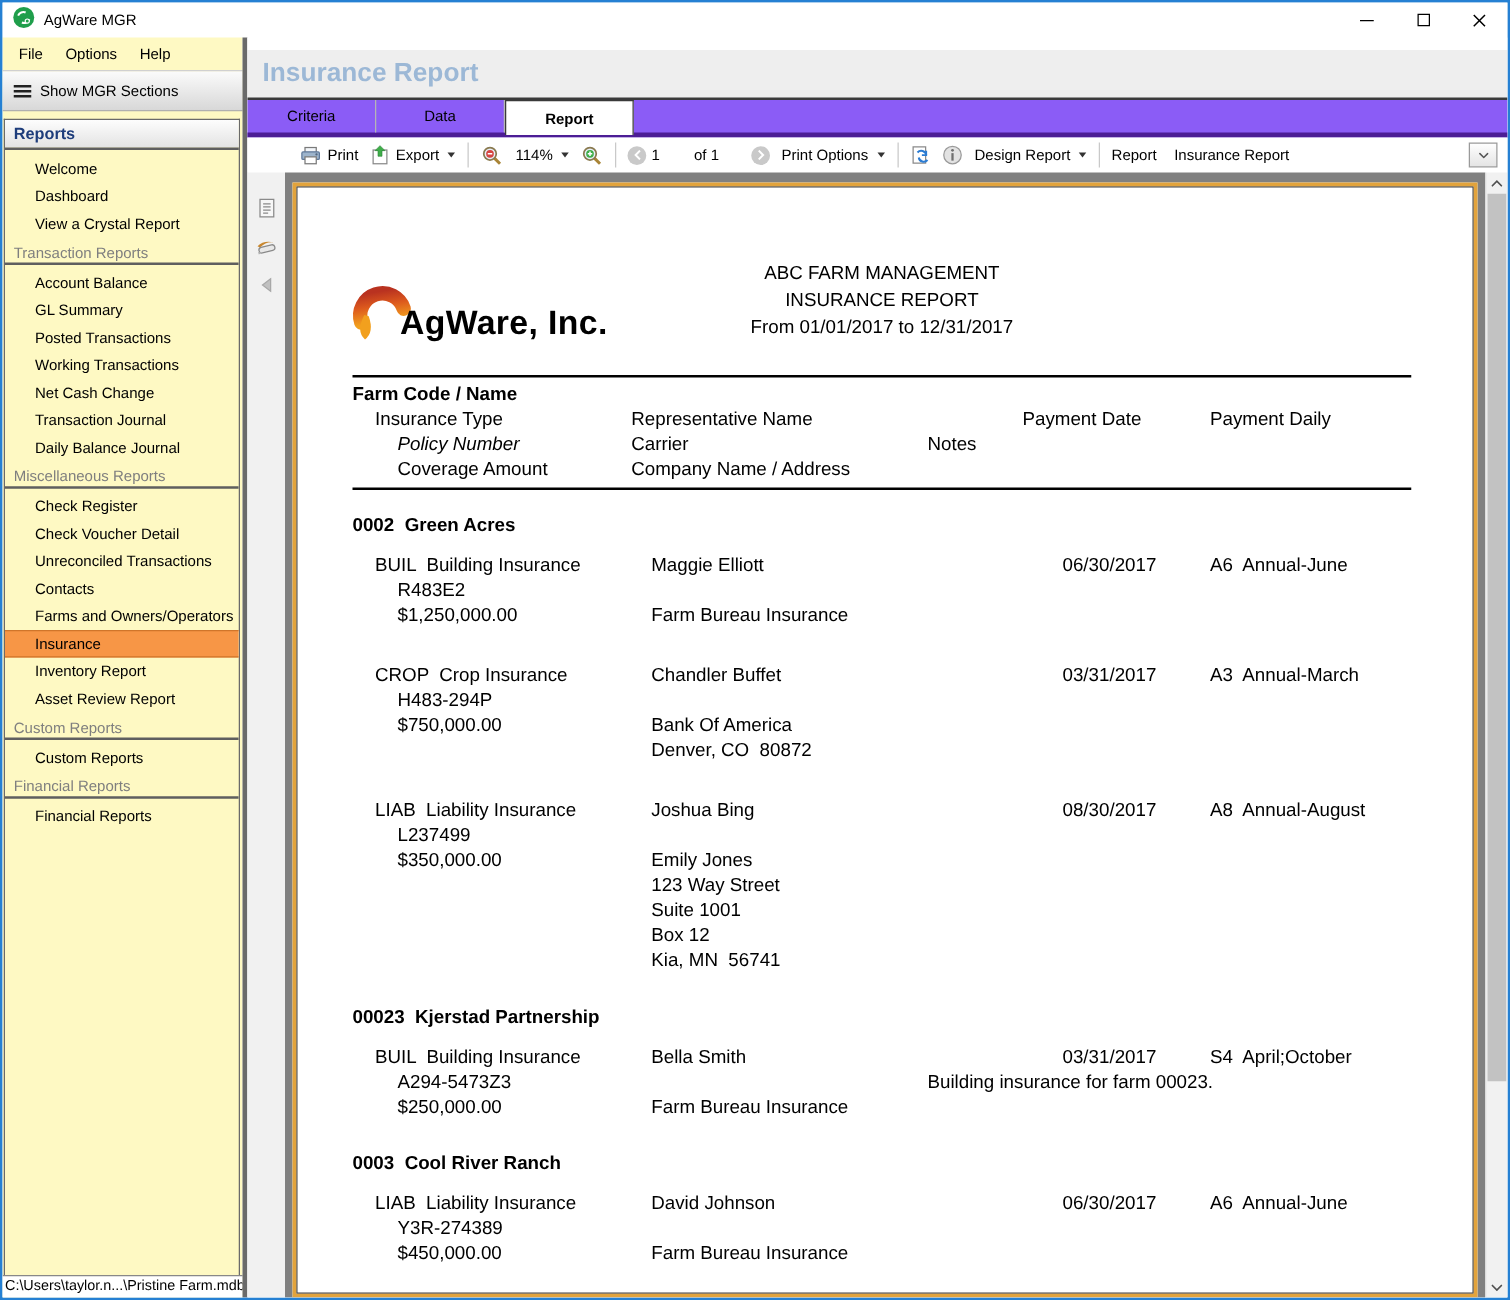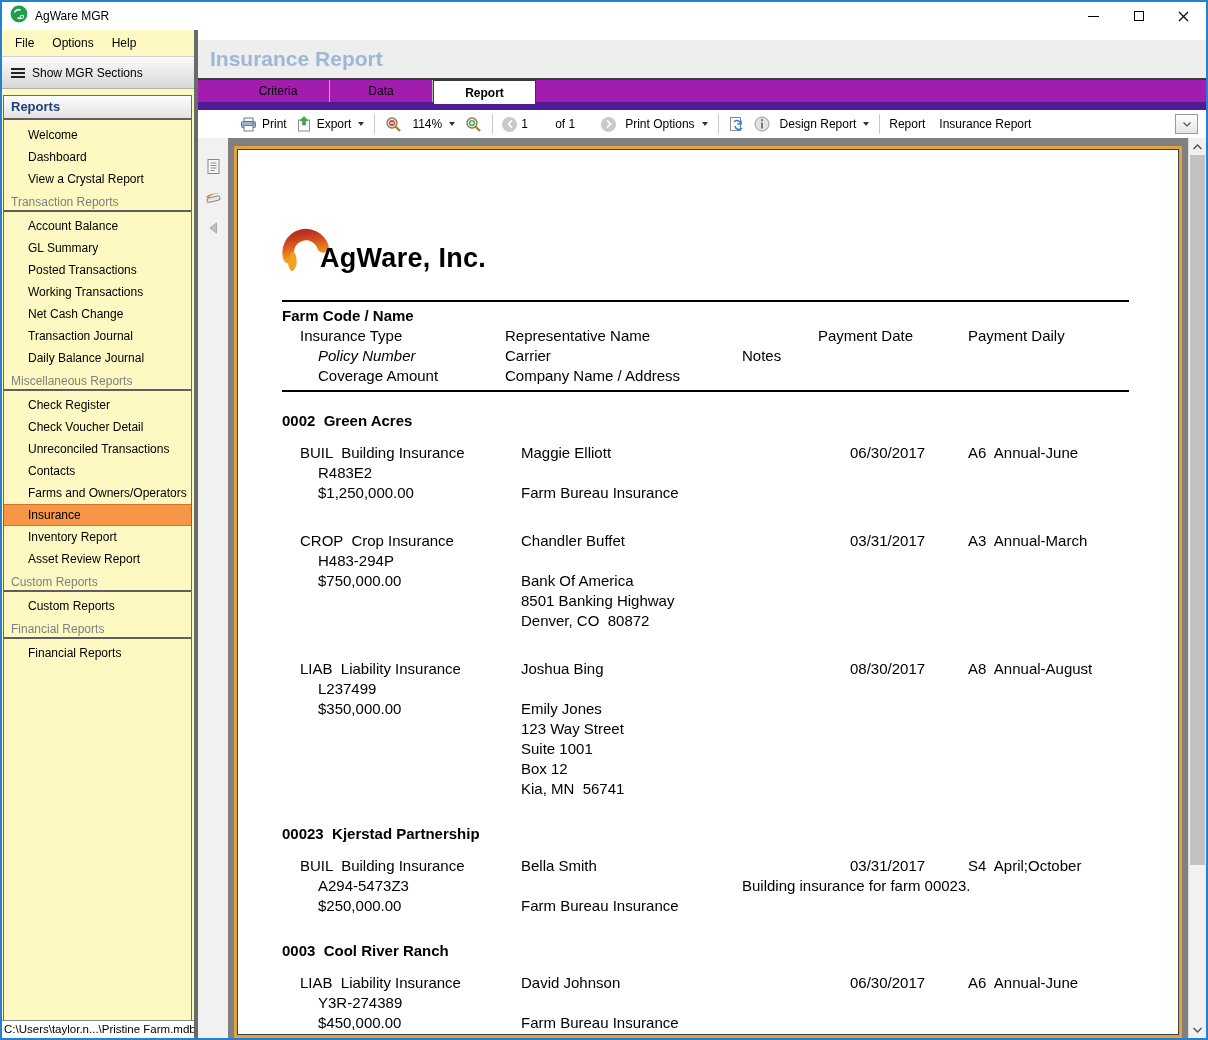--- a/index.html
+++ b/index.html
@@ -39,21 +39,21 @@
                    border-bottom:2px solid #5f5f5f; margin:2px 0 3px 0; white-space:nowrap; }
   .status-bar { flex:0 0 auto; height:18px; line-height:17px; border-top:1px solid #888;
                 font-size:11.5px; padding-left:2px; white-space:nowrap; overflow:hidden; background:#fff; }
 
   
   .main-col { flex:1; display:flex; flex-direction:column; min-width:0; background:#fff; min-height:0; }
   .main-top-gap { height:10px; flex:0 0 auto; background:#fff; }
   .main-header { height:40px; flex:0 0 auto; background:#eeeeee; border-bottom:2px solid #3a3a3a;
                  display:flex; align-items:center; padding-left:12px; }
   .main-title { font-size:21px; font-weight:bold; color:#9cb8d6; }
-  .tabbar { height:30px; flex:0 0 auto; background:#a21caf; display:flex; border-bottom:8px solid #4c1d95;padding-left:29px; }
+  .tabbar { height:30px; flex:0 0 auto; background:#8b5cf6; display:flex; border-bottom:4px solid #4c1d95; }
   .tab { width:103px; display:flex; align-items:center; justify-content:center; font-size:12px;
          border-right:1px solid #b5b5b5; color:#000; }
   .tab.active { background:#fff; border:1px solid #3a3a3a; border-bottom:none; font-weight:bold;
                 margin-bottom:-2px; position:relative; z-index:2; }
 
   
   .toolbar { height:28px; flex:0 0 auto; display:flex; align-items:center; font-size:12px; padding-left:37px; background:#fff; }
   .tool-btn { display:flex; align-items:center; gap:5px; padding:2px 5px; white-space:nowrap; }
   .tool-sep { width:1px; height:20px; background:#c9c9c9; margin:0 5px; flex:0 0 auto; }
   .caret { width:0; height:0; border-left:3.5px solid transparent; border-right:3.5px solid transparent;
@@ -330,20 +330,25 @@
                         <stop offset="0" stop-color="#b93220"></stop>
                         <stop offset="0.45" stop-color="#dd5a1d"></stop>
                         <stop offset="1" stop-color="#f2a01e"></stop>
                       </linearGradient>
                     </defs>
                     <path d="M 11 42 A 17.5 17.5 0 1 1 45 31" stroke="url(#swg)" stroke-width="11.5" fill="none" stroke-linecap="round"></path>
                     <path d="M 13.5 36 q -7 13 0.5 19.5 q 7.5 -5.5 3 -18.5 z" fill="#f2a01e"></path>
                   </svg>
                   <span class="logo-text">AgWare, Inc.</span>
                 </div>
+                <div class="center-titles">
+                  <div>ABC FARM MANAGEMENT</div>
+                  <div>INSURANCE REPORT</div>
+                  <div>From 01/01/2017 to 12/31/2017</div>
+                </div>
               </div>
 
               <div class="rule"></div>
               <div class="cols-header">
                 <span class="ch-farm">Farm Code / Name</span>
                 <span class="ch-type">Insurance Type</span>
                 <span class="ch-rep">Representative Name</span>
                 <span class="ch-date">Payment Date</span>
                 <span class="ch-cycle">Payment Daily</span>
                 <span class="ch-policy">Policy Number</span>
@@ -379,23 +384,20 @@
                   <span class="c4">03/31/2017</span>
                   <span class="c5">A3  Annual-March</span>
                 </div>
                 <div class="l">
                   <span class="c1b">H483-294P</span>
                 </div>
                 <div class="l">
                   <span class="c1b">$750,000.00</span>
                   <span class="c2">Bank Of America</span>
                 </div>
-                <div class="l">
-                    <span class="c2">8501 Banking Highway</span>
-                  </div>
                 <div class="l">
                     <span class="c2">Denver, CO  80872</span>
                   </div>
               </div>
 
               <div class="entry">
                 <div class="l">
                   <span class="c1">LIAB  Liability Insurance</span>
                   <span class="c2">Joshua Bing</span>
                   <span class="c4">08/30/2017</span>

